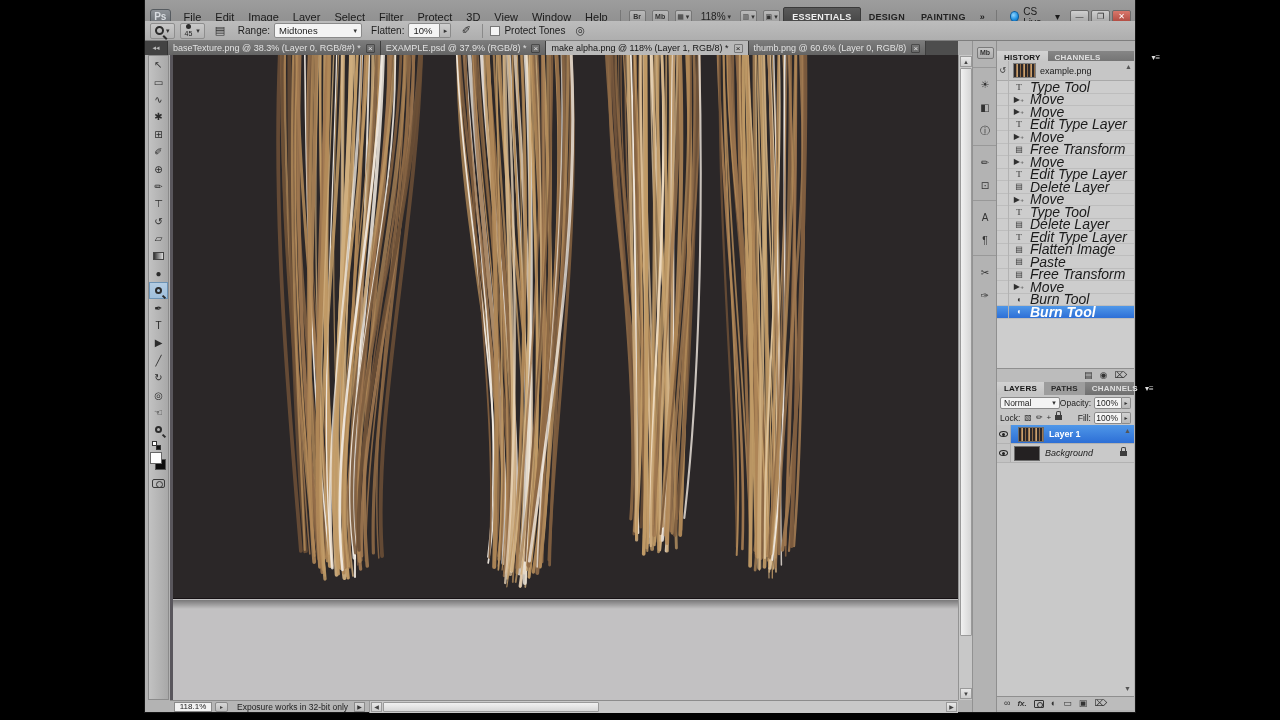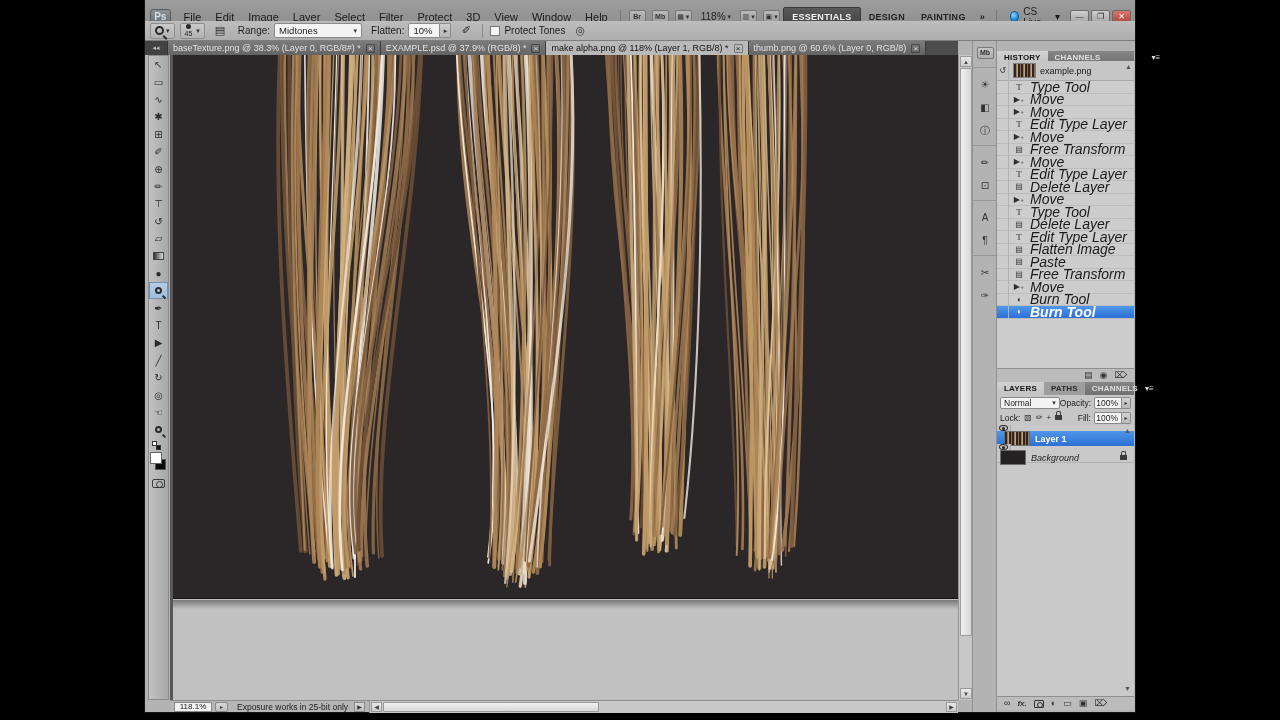--- a/index.html
+++ b/index.html
@@ -150,21 +150,21 @@
     background:#f4f4f4;border:1px solid #8a8a8a;border-radius:2px;font-size:8.5px;padding:0 3px;}
   .lc-label{font-size:8.5px;margin-left:auto;color:#1d1d1d;}
   .lc-val{display:flex;align-items:center;margin-left:3px;}
   .lc-val .v{width:28px;height:12px;background:#f4f4f4;border:1px solid #8a8a8a;font-size:8.5px;
     display:flex;align-items:center;justify-content:flex-end;padding-right:3px;border-radius:2px 0 0 2px;}
   .lc-val .s{width:9px;height:12px;border:1px solid #8a8a8a;border-left:none;border-radius:0 2px 2px 0;
     background:linear-gradient(#d2d2d2,#b8b8b8);font-size:6px;display:flex;align-items:center;justify-content:center;color:#333;}
   .lock-icons{display:flex;align-items:center;margin-left:4px;}
   .lock-icons span{font-size:8px;margin-right:4px;color:#2e2e2e;}
   #layer-list{position:absolute;left:0;top:384px;width:137px;height:271px;background:#c9c9c9;overflow:hidden;}
-  .lrow{height:19px;display:flex;align-items:stretch;border-bottom:1px solid #b2b2b2;background:#c9c9c9;flex-direction:column;}
+  .lrow{height:19px;display:flex;align-items:stretch;border-bottom:1px solid #b2b2b2;background:#c9c9c9;}
   .eye-cell{width:14px;display:flex;align-items:center;justify-content:center;border-right:1px solid #adadad;background:#c3c3c3;}
   .eye{display:inline-block;width:9px;height:6px;border:1px solid #222;border-radius:50%;position:relative;}
   .eye::after{content:"";position:absolute;width:3px;height:3px;background:#222;border-radius:50%;left:2px;top:0.5px;}
   .lmain{flex:1;display:flex;align-items:center;padding:0 3px;}
   .lmain.sel{background:linear-gradient(#4f97e8,#2d6fd6);}
   .lmain.sel .lname{color:#fff;font-weight:bold;}
   .lthumb{width:26px;height:15px;border:1px solid #6d6d6d;margin-right:5px;}
   .lthumb.dark{background:#242122;}
   .lname{font-size:9px;color:#1b1b1b;white-space:nowrap;}
   .lname.ital{font-style:italic;}
@@ -815,21 +815,21 @@
         <span class="pfoot-icon">▭</span>
         <span class="pfoot-icon">▣</span>
         <span class="pfoot-icon">⌦</span>
       </div>
     </div>
 
     <div id="bl-fill"></div>
     <div id="statusbar">
       <div id="status-zoom">118.1%</div>
       <div id="status-doc-icon">▸</div>
-      <div id="status-msg">Exposure works in 25-bit only</div>
+      <div id="status-msg">Exposure works in 32-bit only</div>
       <div id="status-arrow">▶</div>
       <div id="hscroll">
         <div class="h-arrow" style="left:1px;">◀</div>
         <div id="hthumb"></div>
         <div class="h-arrow" style="right:1px;">▶</div>
       </div>
     </div>
 
   </div>
 </div>

